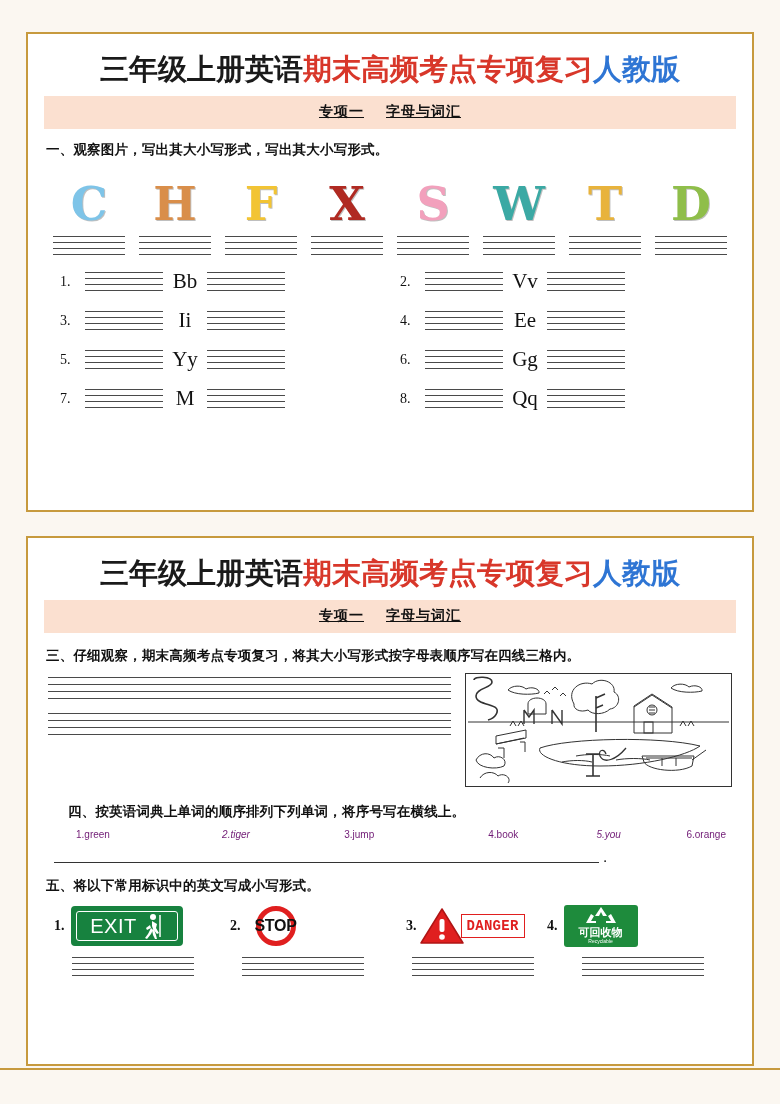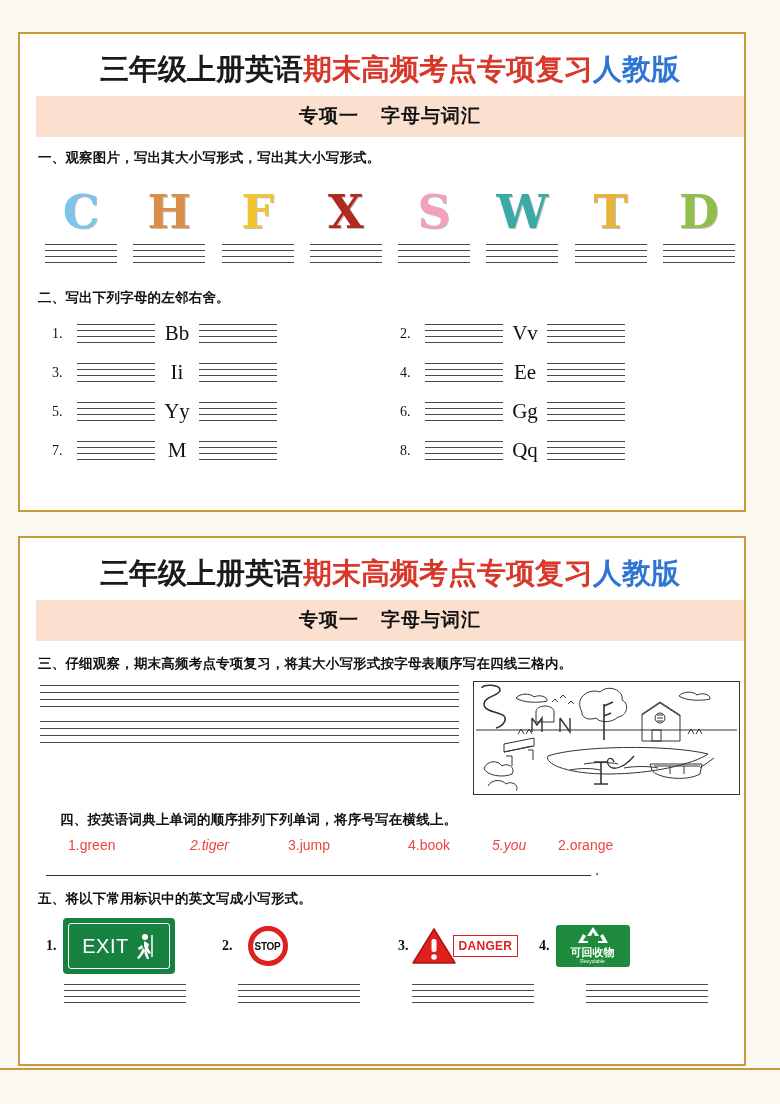--- a/index.html
+++ b/index.html
@@ -17,26 +17,26 @@
     width: 780px;
     height: 1104px;
     position: relative;
     box-sizing: border-box;
     padding: 0;
   }
 
   
   .page {
     position: absolute;
-    left: 18px;
+    left: 26px;
     width: 728px;
     box-sizing: border-box;
     background: #FFFFFF;
     border: 2px solid #C79A3E;
-    padding: 10px 0 12px 16px;
+    padding: 10px 16px 12px 16px;
   }
   .page-1 { top: 32px;  height: 480px; }
   .page-2 { top: 536px; height: 530px; }
 
   
   .title {
     text-align: center;
     font-family: "Liberation Serif", "DejaVu Serif", serif;
     font-size: 29px;
     font-weight: 700;
@@ -46,27 +46,28 @@
     line-height: 1.15;
   }
   .title .t-black { color: #1a1a1a; }
   .title .t-red   { color: #D8372A; }
   .title .t-blue  { color: #2E75D4; }
 
   
   .section-bar {
     background: #FBE0D0;
     text-align: center;
-    font-size: 19px;
+    font-size: 14px;
     font-weight: 700;
     color: #111;
     padding: 7px 0 8px 0;
     letter-spacing: 1px;
     margin: 0 0 12px 0;
     font-family: "Liberation Sans", sans-serif;
+    text-decoration: underline;
   }
   .section-bar .gap { display: inline-block; width: 22px; }
 
   
   .prompt {
     font-family: "Liberation Sans", "DejaVu Sans", sans-serif;
     font-size: 13.5px;
     font-weight: 700;
     color: #111;
     margin: 0 0 6px 2px;
@@ -164,22 +165,23 @@
     background: #fff;
     flex: 0 0 auto;
   }
 
   
   .word-row {
     display: flex;
     margin: 8px 0 0 0;
     padding: 0 10px 0 32px;
     font-family: "Liberation Sans", "DejaVu Sans", sans-serif;
-    font-size: 14px;
-    color: #ef4444;
+    font-size: 10px;
+    color: #701a75;
+    justify-content: space-between;
   }
   .word-row .w { white-space: nowrap; }
   .w1 { width: 122px; } .w2 { width: 98px; font-style: italic; } .w3 { width: 120px; }
   .w4 { width: 84px; }  .w5 { width: 66px; font-style: italic; }
   .answer-line {
     margin: 20px 10px 0 10px;
     border-bottom: 1.5px solid #333;
     position: relative;
     height: 2px;
     width: 545px;
@@ -207,21 +209,21 @@
     width: 170px;
   }
   .sign-num {
     font-size: 14px;
     font-weight: 700;
     color: #111;
     font-family: "Liberation Serif", serif;
   }
 
   .sign-exit {
-    width: 112px; height: 56px;
+    width: 112px; height: 40px;
     background: #17823F;
     border-radius: 4px;
     display: flex; align-items: center; justify-content: center;
     gap: 4px;
     box-sizing: border-box;
     border: 2px solid #17823F;
     position: relative;
   }
   .sign-exit .inner-border {
     position: absolute;
@@ -246,35 +248,35 @@
   .stop-circle {
     width: 40px; height: 40px;
     border-radius: 50%;
     border: 5px solid #E01F1F;
     background: #fff;
     display: flex; align-items: center; justify-content: center;
     box-sizing: border-box;
   }
   .stop-circle .stop-text {
     font-family: "Liberation Sans", sans-serif;
-    font-size: 10px;
+    font-size: 16px;
     font-weight: 700;
     color: #111;
     letter-spacing: -0.3px;
   }
 
   .sign-danger {
     display: flex; align-items: center; gap: 2px;
     width: 135px;
   }
   .danger-label {
     border: 1.5px solid #E01F1F;
     color: #E01F1F;
-    font-family: Liberation Sans, sans-serif;
-    font-size: 12px;
+    font-family: Liberation Mono, monospace;
+    font-size: 14px;
     font-weight: 700;
     padding: 3px 5px;
     background: #fff;
     letter-spacing: 0.3px;
     margin-left: -6px;
   }
 
   .sign-recycle {
     width: 74px; height: 42px;
     background: #1E8B3C;
@@ -413,21 +415,20 @@
         <div class="lines-cell">
           <div class="fourline dense">
             <div class="ln"></div>
             <div class="ln"></div>
             <div class="ln"></div>
             <div class="ln"></div>
           </div>
         </div>
       </div>
 
-    <div class="prompt" style="margin-top:26px;">二、写出下列字母的左邻右舍。</div>
 
     <div class="neighbour-grid" id="ex2-grid">
         <div class="nb-item">
           <span class="nb-num">1.</span>
           <div class="fourline dense">
             <div class="ln"></div>
             <div class="ln"></div>
             <div class="ln"></div>
             <div class="ln"></div>
           </div>
@@ -644,21 +645,21 @@
     </div>
 
     <div class="prompt" style="margin-top:16px;margin-left:24px;">四、按英语词典上单词的顺序排列下列单词，将序号写在横线上。</div>
 
     <div class="word-row" id="ex4-words">
         <span class="w w1">1.green</span>
         <span class="w w2">2.tiger</span>
         <span class="w w3">3.jump</span>
         <span class="w w4">4.book</span>
         <span class="w w5">5.you</span>
-        <span class="w w6">2.orange</span>
+        <span class="w w6">6.orange</span>
       </div>
 
     <div class="answer-line">
       <span class="period">.</span>
     </div>
 
     <div class="prompt" style="margin-top:14px;">五、将以下常用标识中的英文写成小写形式。</div>
 
     <div class="signs-row">
 

